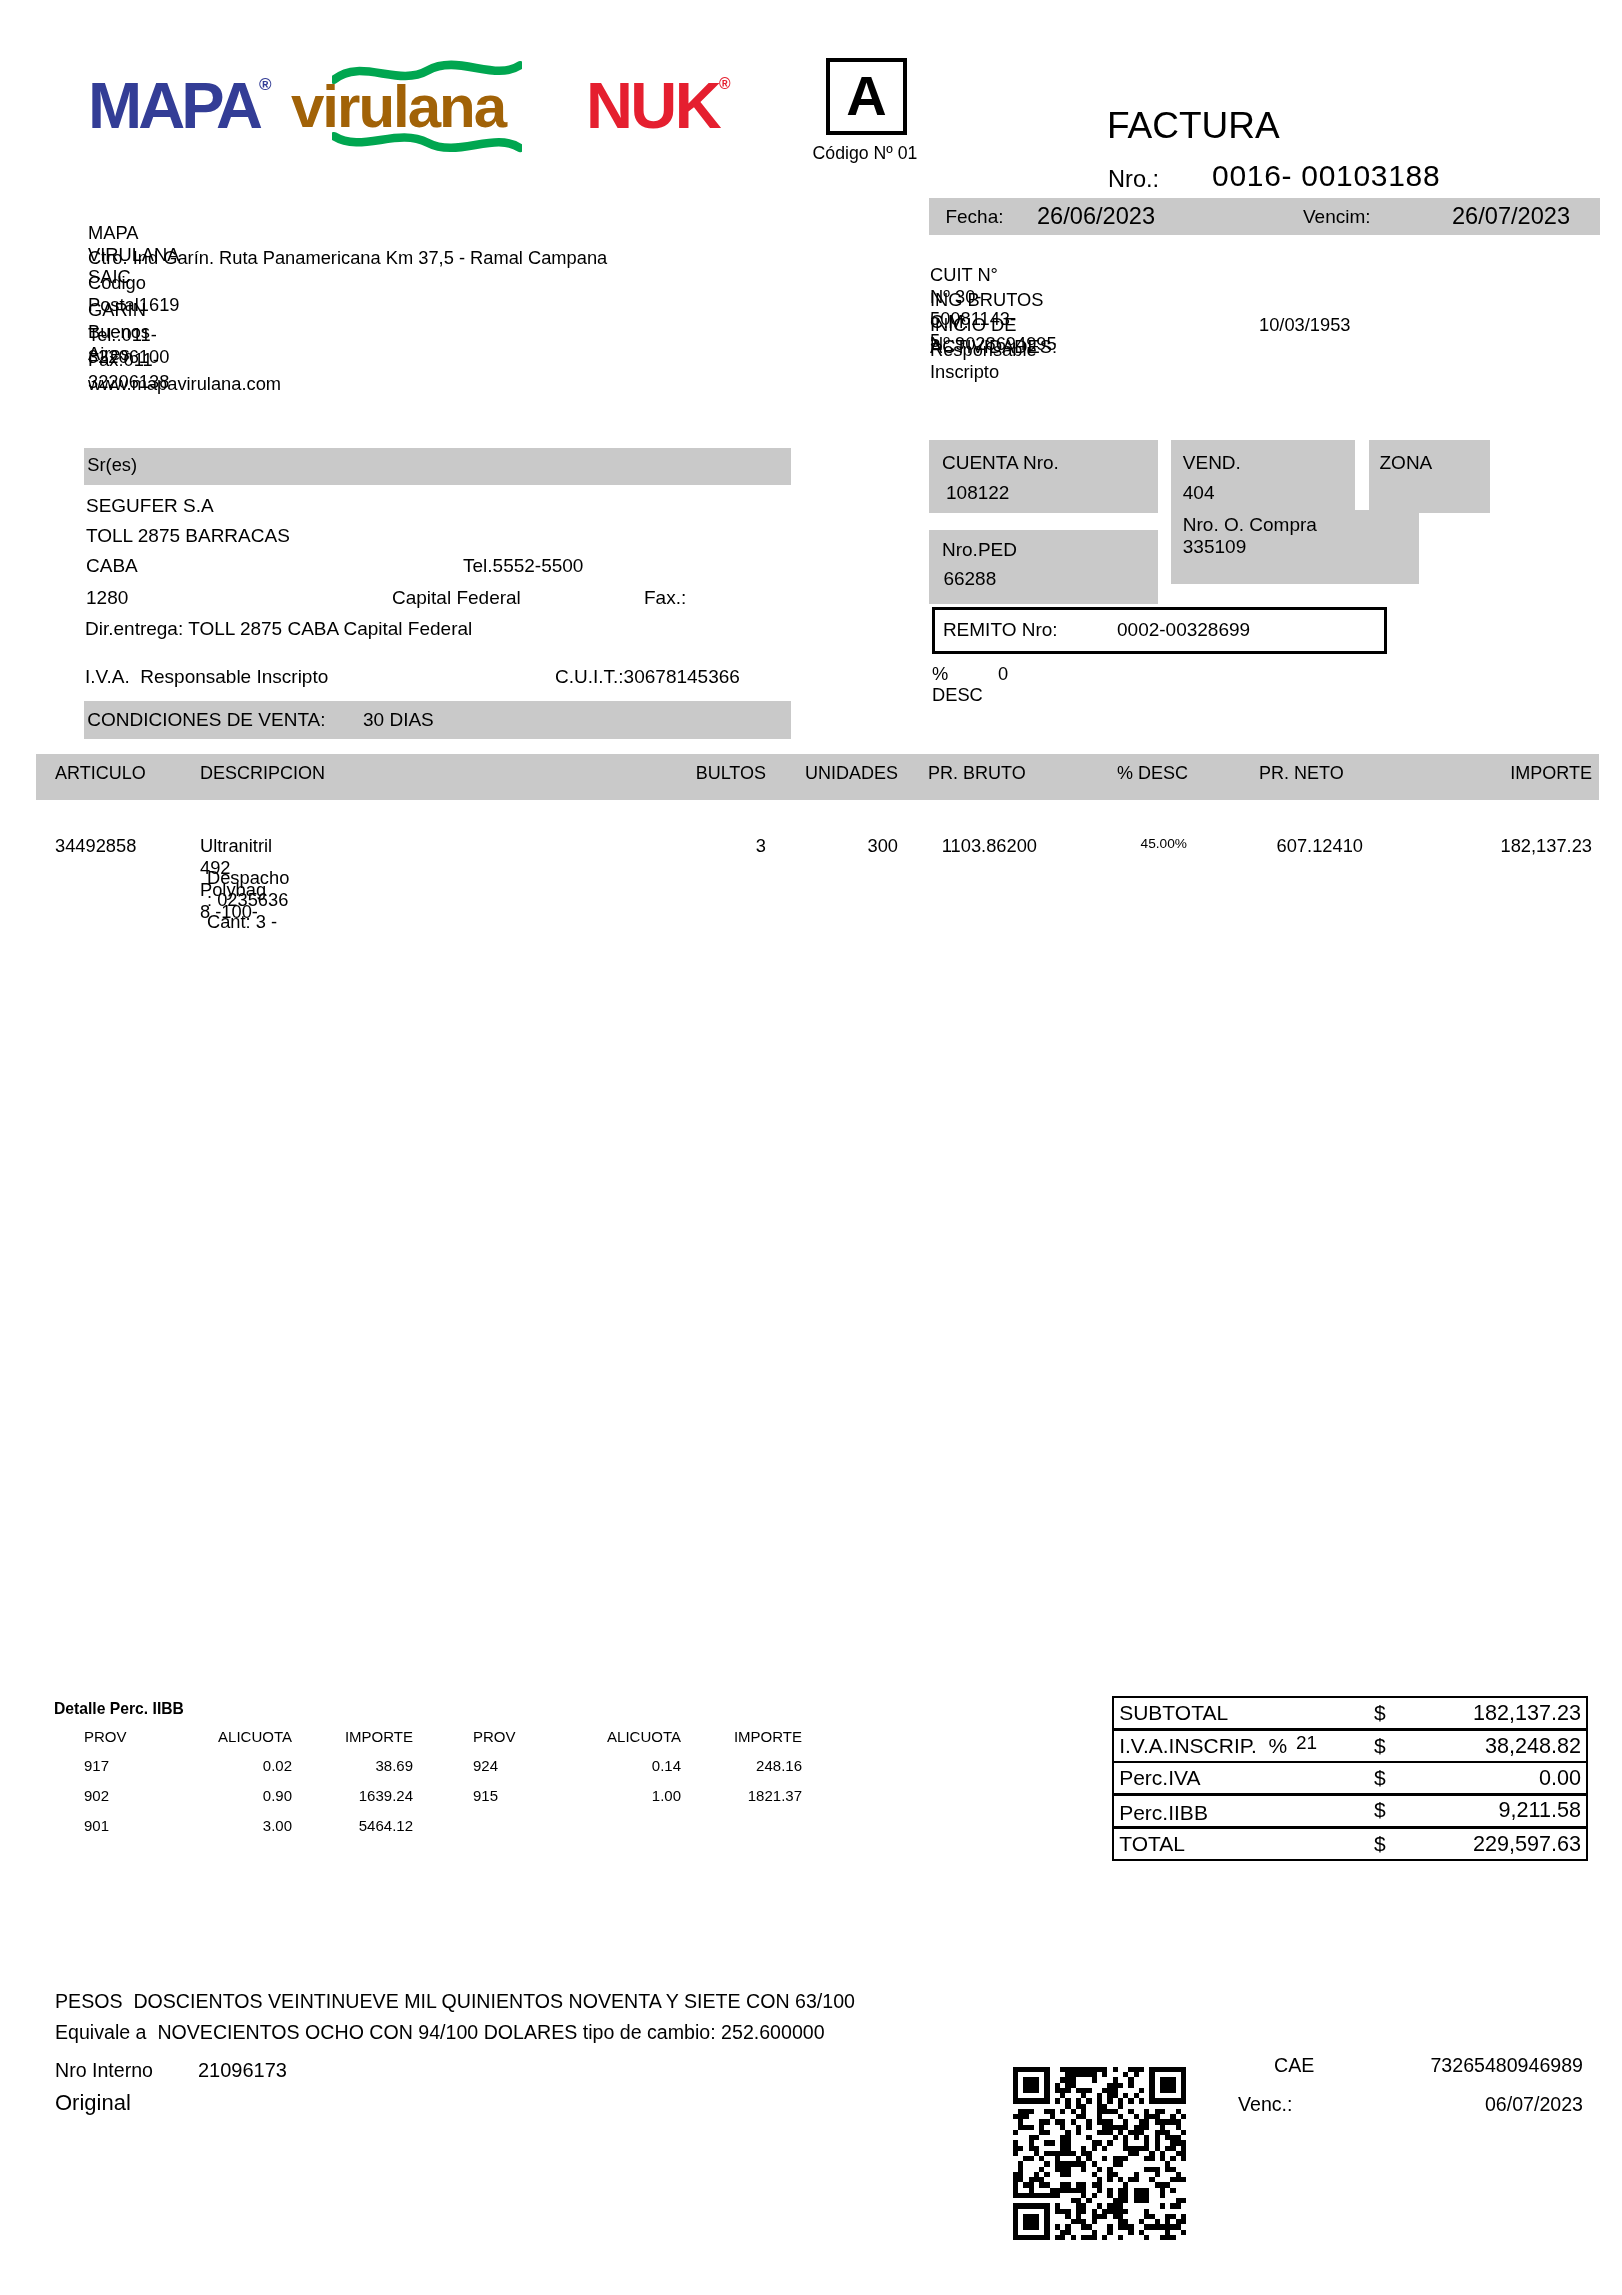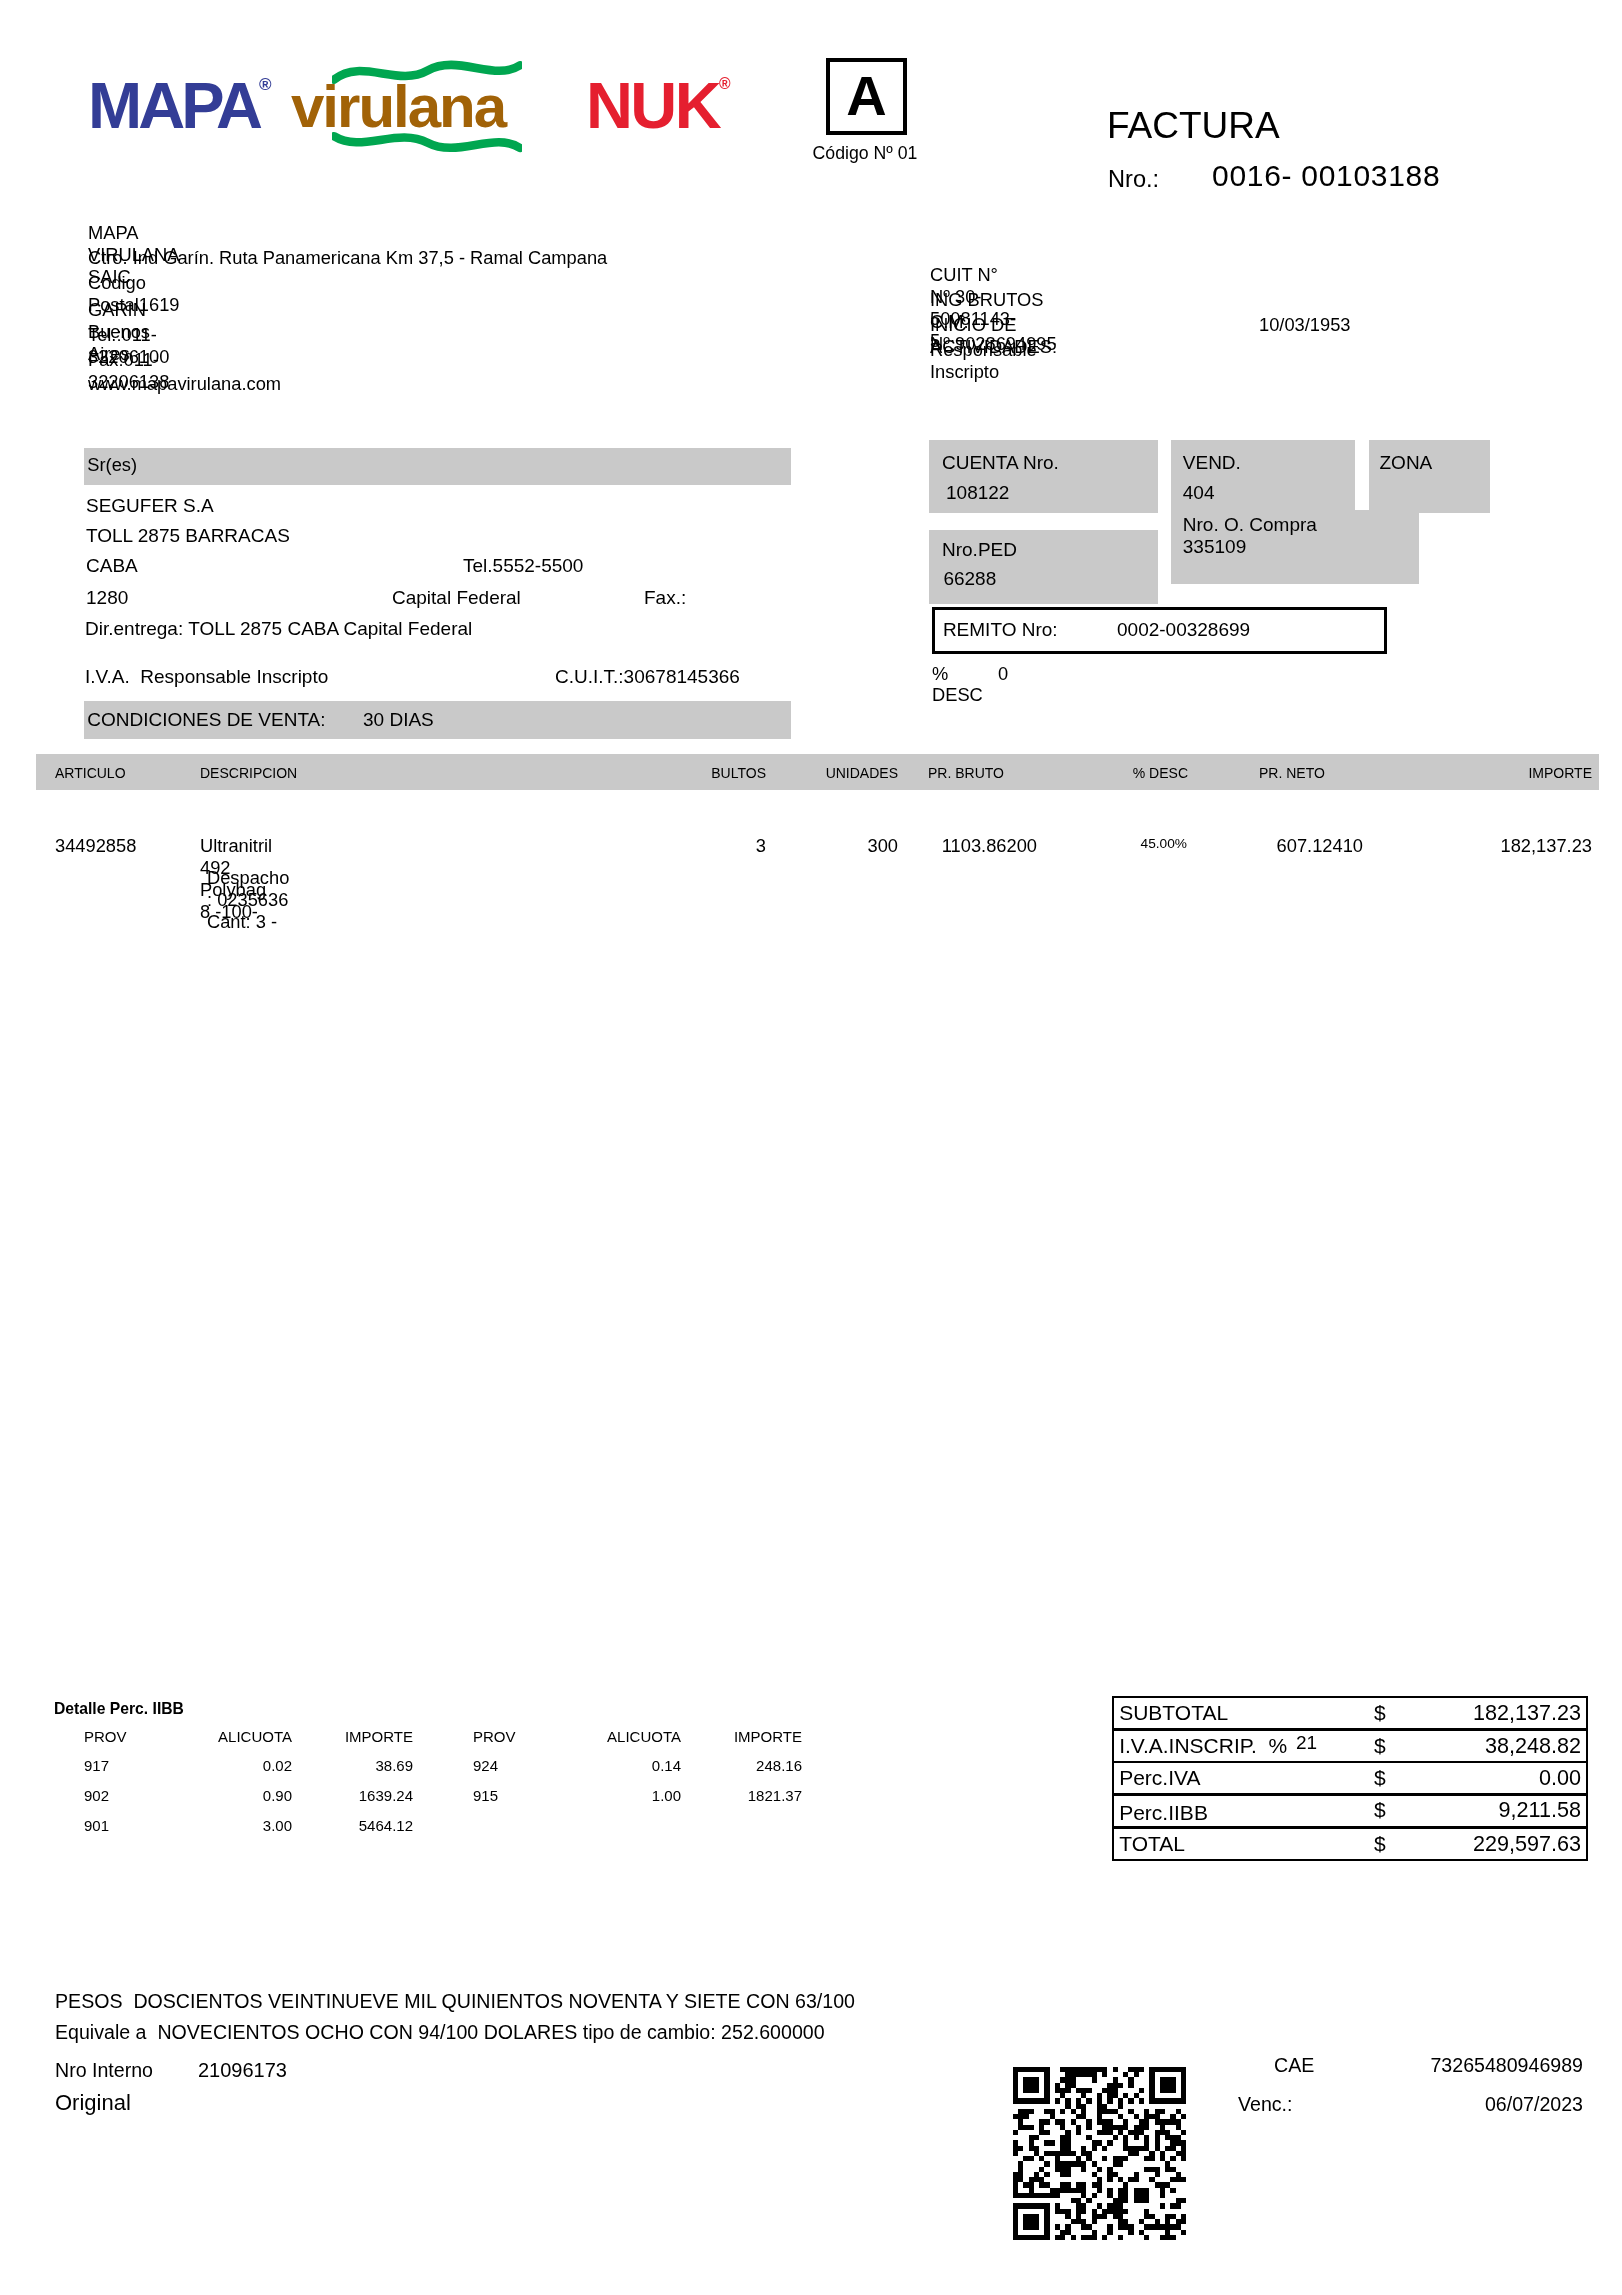--- a/index.html
+++ b/index.html
@@ -40,20 +40,26 @@
 
   <div class="abs" style="left:826px;top:58px;width:73px;height:69px;border:4.6px solid #000;text-align:center;">
     <span style="font-size:56px;font-weight:600;line-height:67px;">A</span>
   </div>
   <div class="abs" style="left:806px;top:143px;width:118px;text-align:center;font-size:17.7px;">Código Nº 01</div>
 
   <div class="abs" style="left:1107px;top:105px;font-size:37px;">FACTURA</div>
   <div class="abs" style="left:1108px;top:166px;font-size:23.6px;">Nro.:</div>
   <div class="abs pre" style="left:1212px;top:159px;font-size:30px;letter-spacing:0.7px;">0016- 00103188</div>
 
+  <div class="abs bar" style="left:929px;top:198px;width:671px;height:37px;">
+    <span class="abs" style="left:16.4px;top:0;font-size:19px;line-height:37px;">Fecha:</span>
+    <span class="abs" style="left:108px;top:0;font-size:23.6px;line-height:37px;">26/06/2023</span>
+    <span class="abs" style="left:374px;top:0;font-size:19px;line-height:37px;">Vencim:</span>
+    <span class="abs" style="left:523px;top:0;font-size:23.6px;line-height:37px;">26/07/2023</span>
+  </div>
 
   <div class="abs" style="left:88px;top:222px;font-size:18.3px;">
     <div class="abs" style="top:0;">MAPA VIRULANA SAIC</div>
     <div class="abs" style="top:25px;white-space:nowrap;">Ctro. Ind Garín. Ruta Panamericana Km 37,5 - Ramal Campana</div>
     <div class="abs" style="top:50px;">Codigo Postal1619</div>
     <div class="abs" style="top:77px;">GARIN Buenos Aires</div>
     <div class="abs" style="top:102px;">Tel.:011-32206100</div>
     <div class="abs" style="top:127px;">Fax:011-32206138</div>
     <div class="abs" style="top:151px;">www.mapavirulana.com</div>
   </div>
@@ -107,21 +113,21 @@
 
   <div class="abs" style="left:932px;top:607px;width:449px;height:41px;border:3.3px solid #000;background:#fff;">
     <span class="abs" style="left:7.9px;top:0;font-size:19px;line-height:39px;">REMITO Nro:</span>
     <span class="abs" style="left:182px;top:0;font-size:19px;line-height:39px;">0002-00328699</span>
   </div>
 
   <div class="abs" style="left:932px;top:663px;font-size:18.3px;">%</div>
   <div class="abs" style="left:998px;top:663px;font-size:18.3px;">0</div>
   <div class="abs" style="left:932px;top:684px;font-size:18.3px;">DESC</div>
 
-  <div class="abs bar" style="left:36px;top:754px;width:1563px;height:36px;font-size:14px;">
+  <div class="abs bar" style="left:36px;top:754px;width:1563px;height:46px;font-size:18px;">
     <span class="abs" style="left:19px;line-height:38px;">ARTICULO</span>
     <span class="abs" style="left:164px;line-height:38px;">DESCRIPCION</span>
     <span class="abs rt" style="left:599px;width:131px;line-height:38px;">BULTOS</span>
     <span class="abs rt" style="left:731px;width:131px;line-height:38px;">UNIDADES</span>
     <span class="abs" style="left:876px;line-height:38px;margin-left:16px;">PR. BRUTO</span>
     <span class="abs rt" style="left:1021px;width:131px;line-height:38px;">% DESC</span>
     <span class="abs" style="left:1223px;line-height:38px;">PR. NETO</span>
     <span class="abs rt" style="left:1425px;width:131px;line-height:38px;">IMPORTE</span>
   </div>
 

